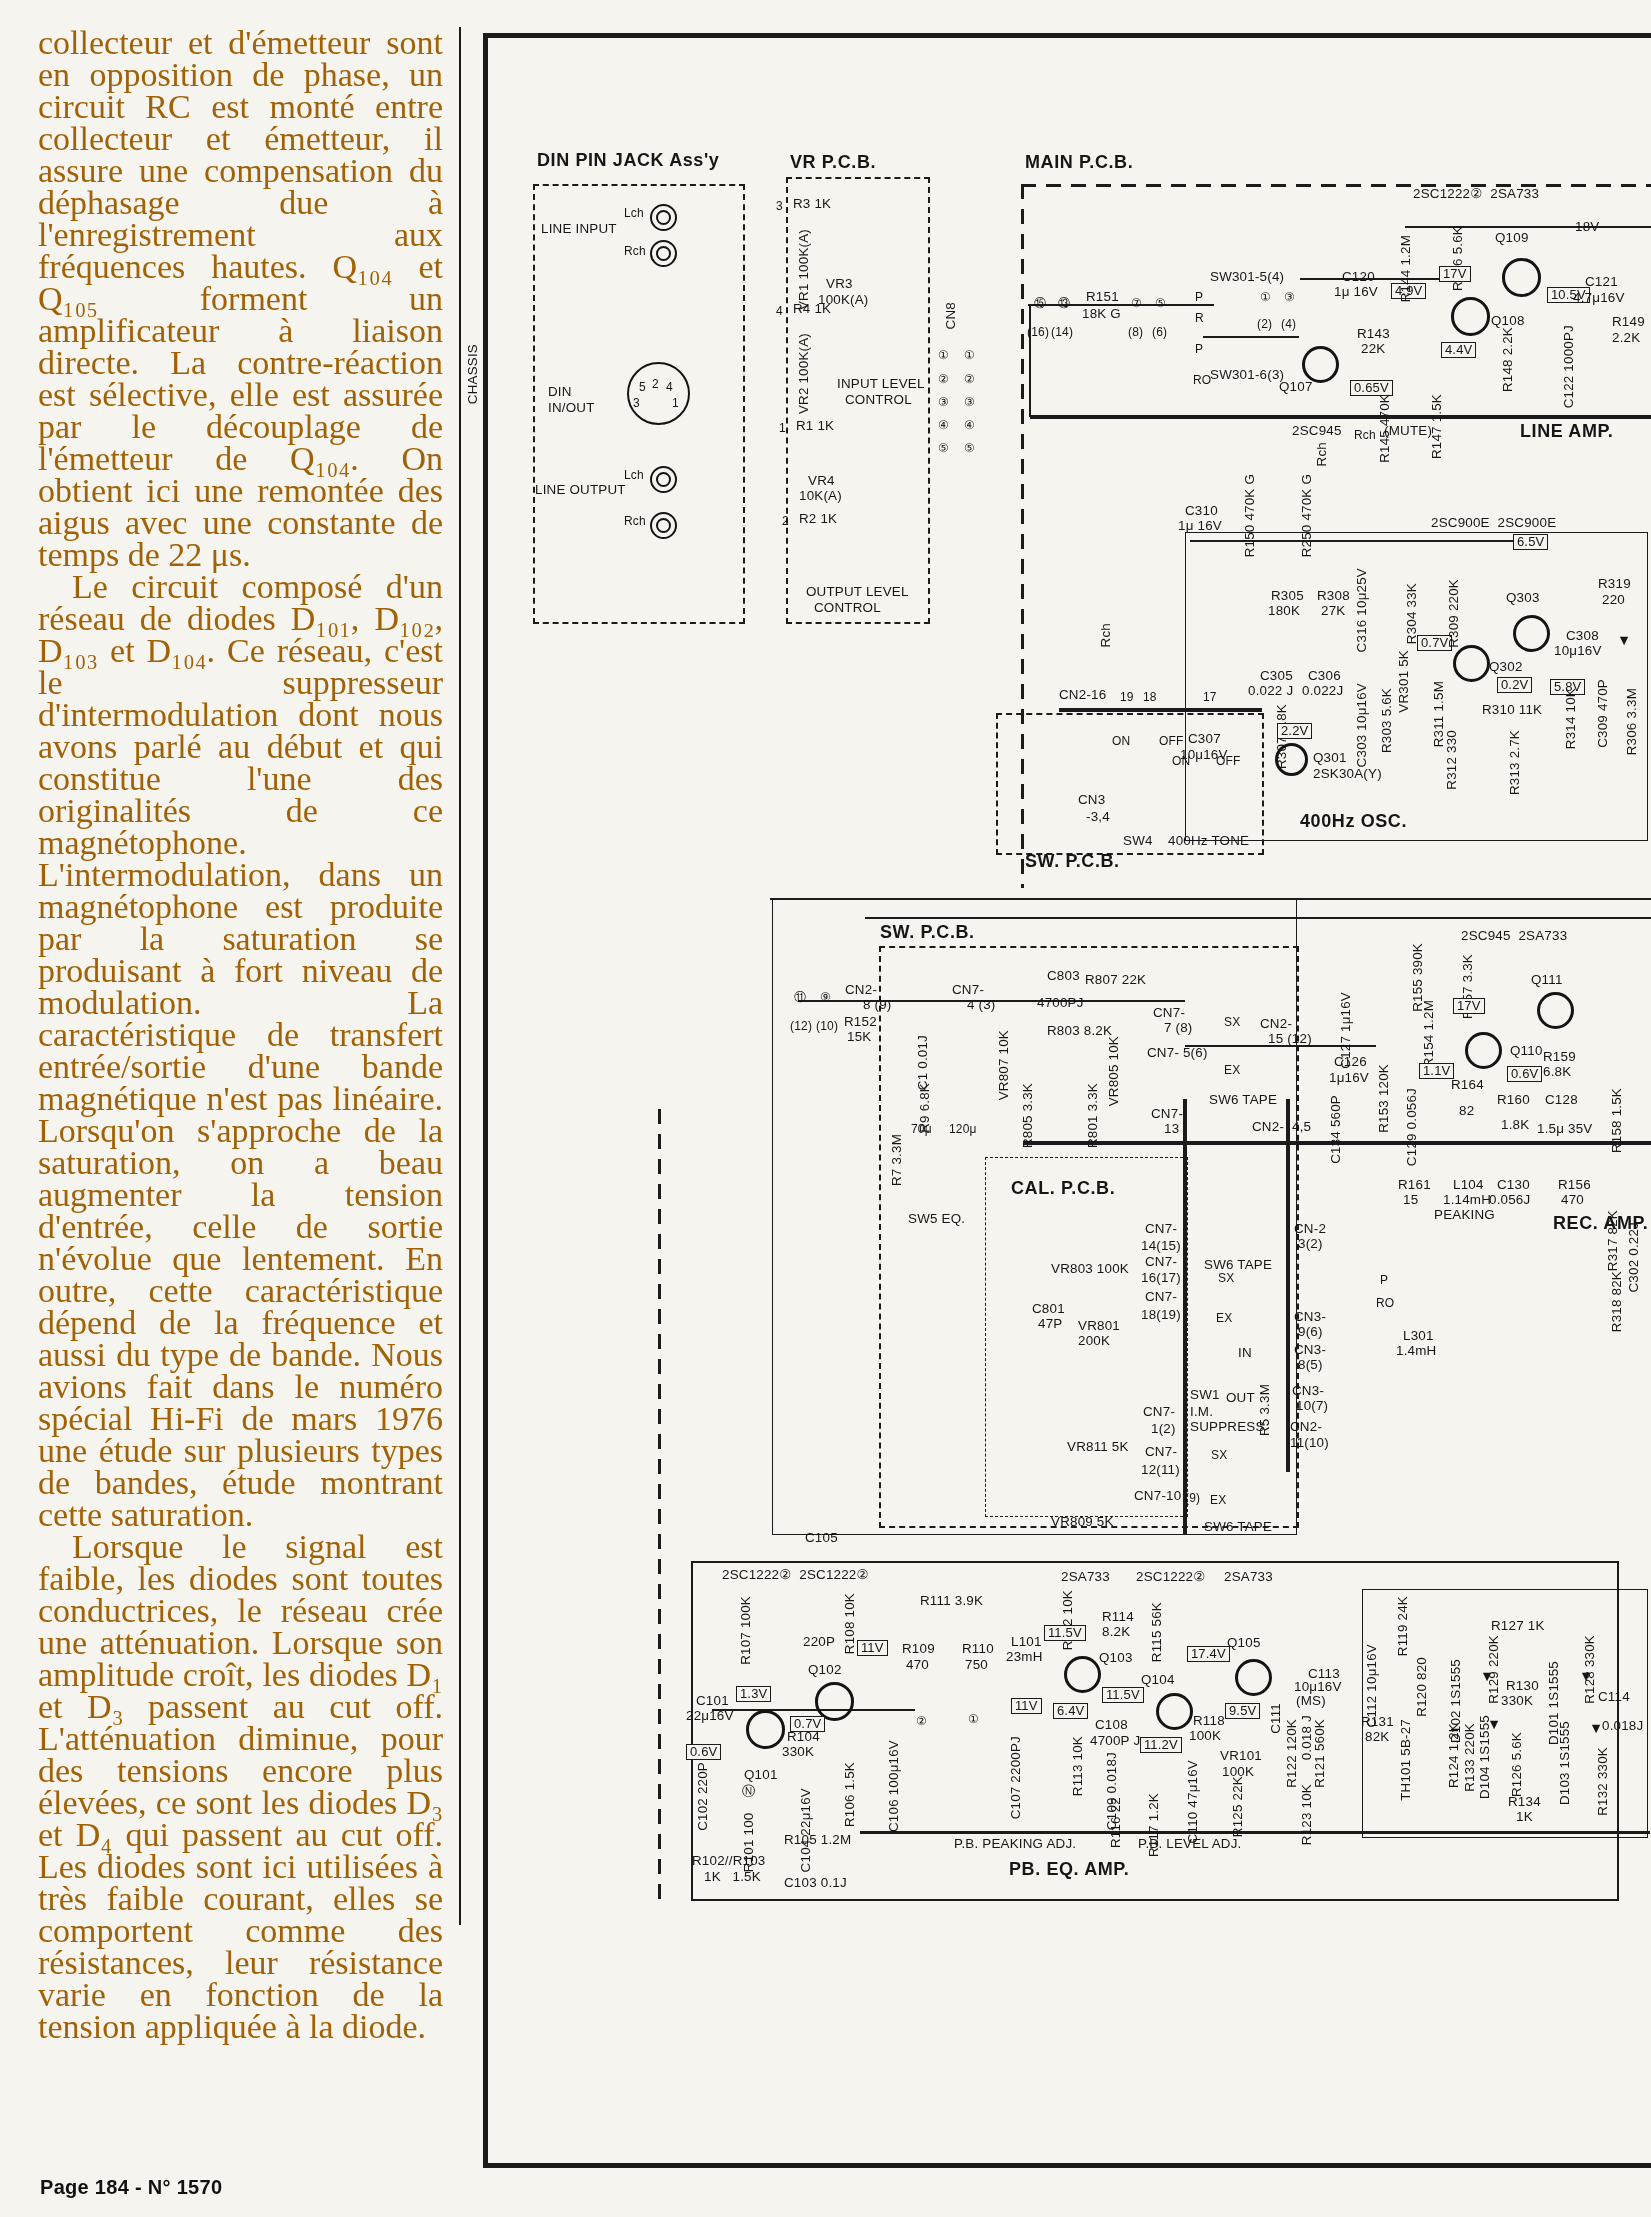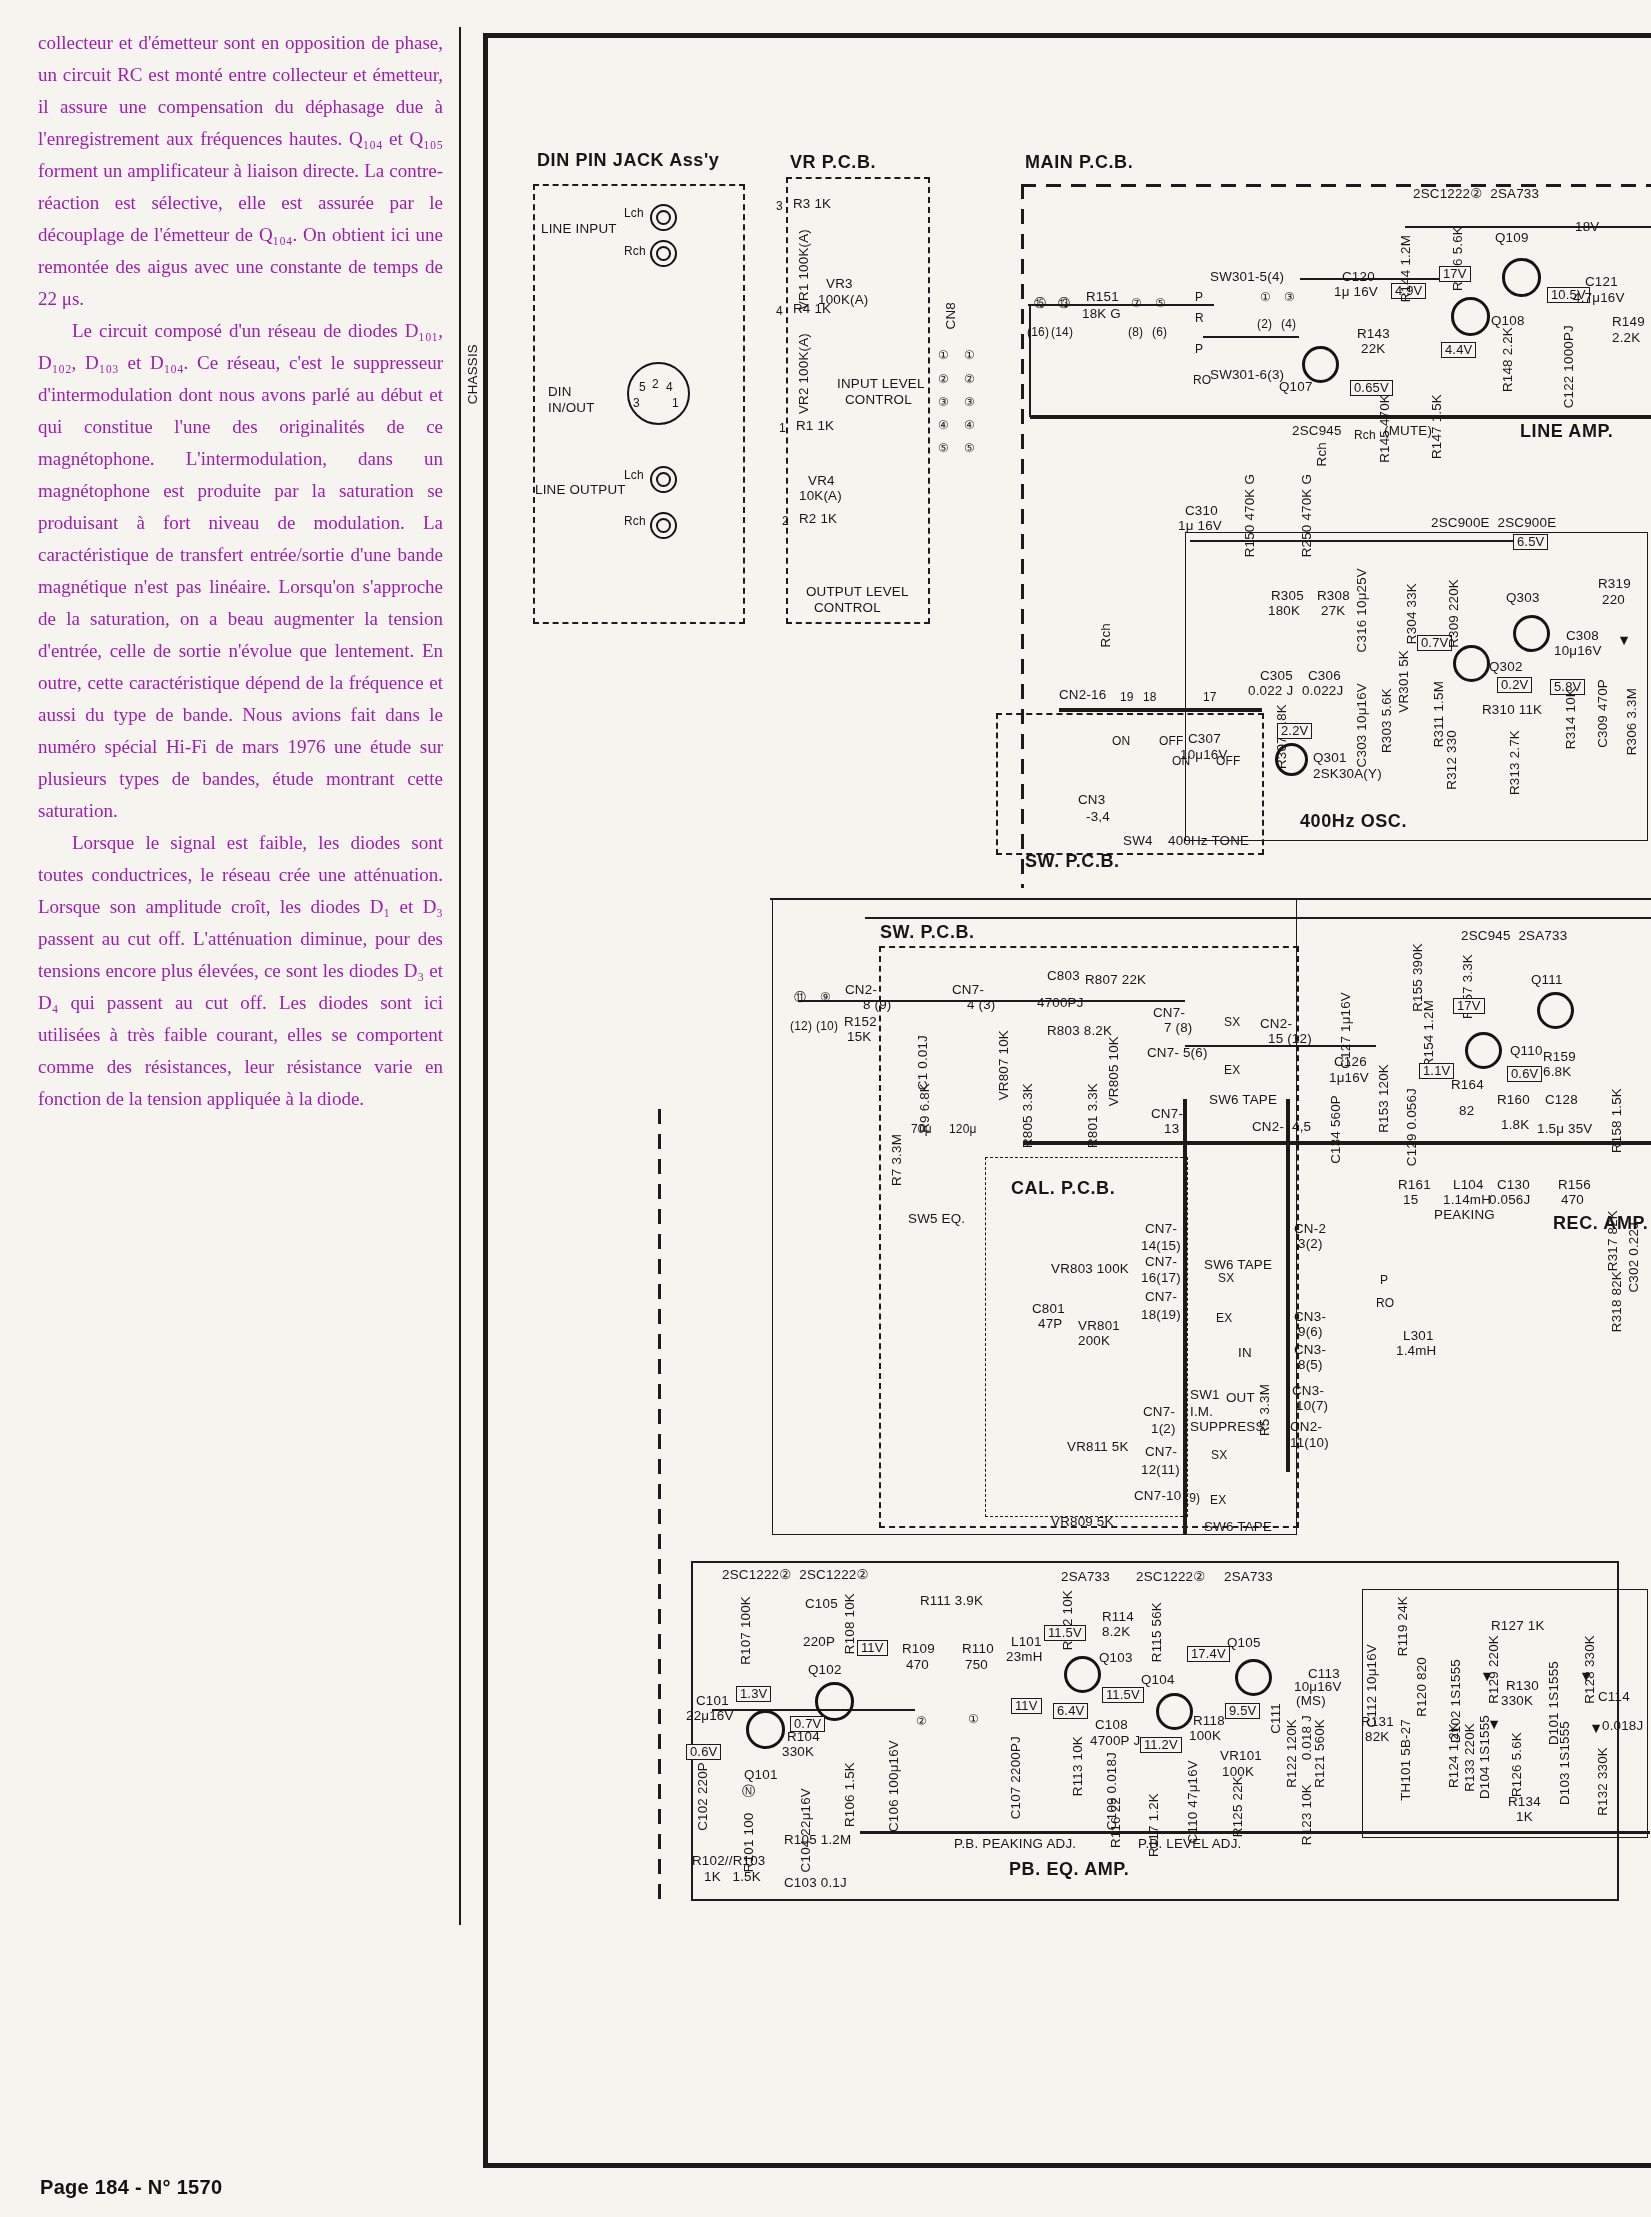--- a/index.html
+++ b/index.html
@@ -1,20 +1,20 @@
 <!DOCTYPE html>
 <html><head>
 <meta charset="utf-8">
 <style>
   html,body{margin:0;padding:0;}
   body{width:1652px;height:2218px;position:relative;background:#f5f4ef;font-family:"Liberation Sans",sans-serif;overflow:hidden;}
   #page{position:absolute;inset:0;}
   
-  #article{position:absolute;left:38px;top:27px;width:405px;color:#a21caf;
-    font-family:"Liberation Serif","DejaVu Serif",serif;font-size:19px;line-height:32px;text-align:justify;}
+  #article{position:absolute;left:38px;top:27px;width:405px;color:#a16207;
+    font-family:"Liberation Serif","DejaVu Serif",serif;font-size:34px;line-height:32px;text-align:justify;}
   #article p{margin:0;}
   #article p.ind{text-indent:34px;}
   
   #schematic{position:absolute;inset:0;}
   .wire{position:absolute;background:#1b1b1b;}
   .wire.d-h{background:repeating-linear-gradient(90deg,#1b1b1b 0 15.3px,transparent 15.3px 25px);}
   .wire.d-v{background:repeating-linear-gradient(180deg,#1b1b1b 0 15.3px,transparent 15.3px 25px);}
   .box{position:absolute;border:1.9px solid #1b1b1b;}
   .box.dash{border-style:dashed;}
   .lbl{position:absolute;color:#161616;font-size:13.4px;line-height:14.3px;white-space:pre;letter-spacing:0.2px;}
@@ -363,21 +363,21 @@
       <div class="lbl v" style="left: 1606px; top: 1210px;">R317 82K</div>
       <div class="lbl v" style="left: 1627px; top: 1222px;">C302 0.22J</div>
       <div class="lbl v" style="left: 1610px; top: 1271px;">R318 82K</div>
       <div class="lbl" style="left: 1403px; top: 1329px;">L301</div>
       <div class="lbl" style="left: 1396px; top: 1344px;">1.4mH</div>
       <div class="lbl" style="left: 722px; top: 1568px;">2SC1222②  2SC1222②</div>
       <div class="lbl" style="left: 1061px; top: 1570px;">2SA733</div>
       <div class="lbl" style="left: 1136px; top: 1570px;">2SC1222②</div>
       <div class="lbl" style="left: 1224px; top: 1570px;">2SA733</div>
       <div class="lbl v" style="left: 739px; top: 1596px;">R107 100K</div>
-      <div class="lbl" style="left: 805px; top: 1597px;">C105</div>
+      <div class="lbl" style="left: 805px; top: 1531px;">C105</div>
       <div class="lbl" style="left: 803px; top: 1635px;">220P</div>
       <div class="lbl v" style="left: 843px; top: 1593px;">R108 10K</div>
       <div class="lbl b" style="left: 857px; top: 1640px;">11V</div>
       <div class="lbl" style="left: 808px; top: 1663px;">Q102</div>
       <div class="lbl b" style="left: 736px; top: 1686px;">1.3V</div>
       <div class="lbl" style="left: 696px; top: 1694px;">C101</div>
       <div class="lbl" style="left: 686px; top: 1709px;">22μ16V</div>
       <div class="lbl b" style="left: 790px; top: 1716px;">0.7V</div>
       <div class="lbl b" style="left: 686px; top: 1744px;">0.6V</div>
       <div class="lbl" style="left: 787px; top: 1730px;">R104</div>

